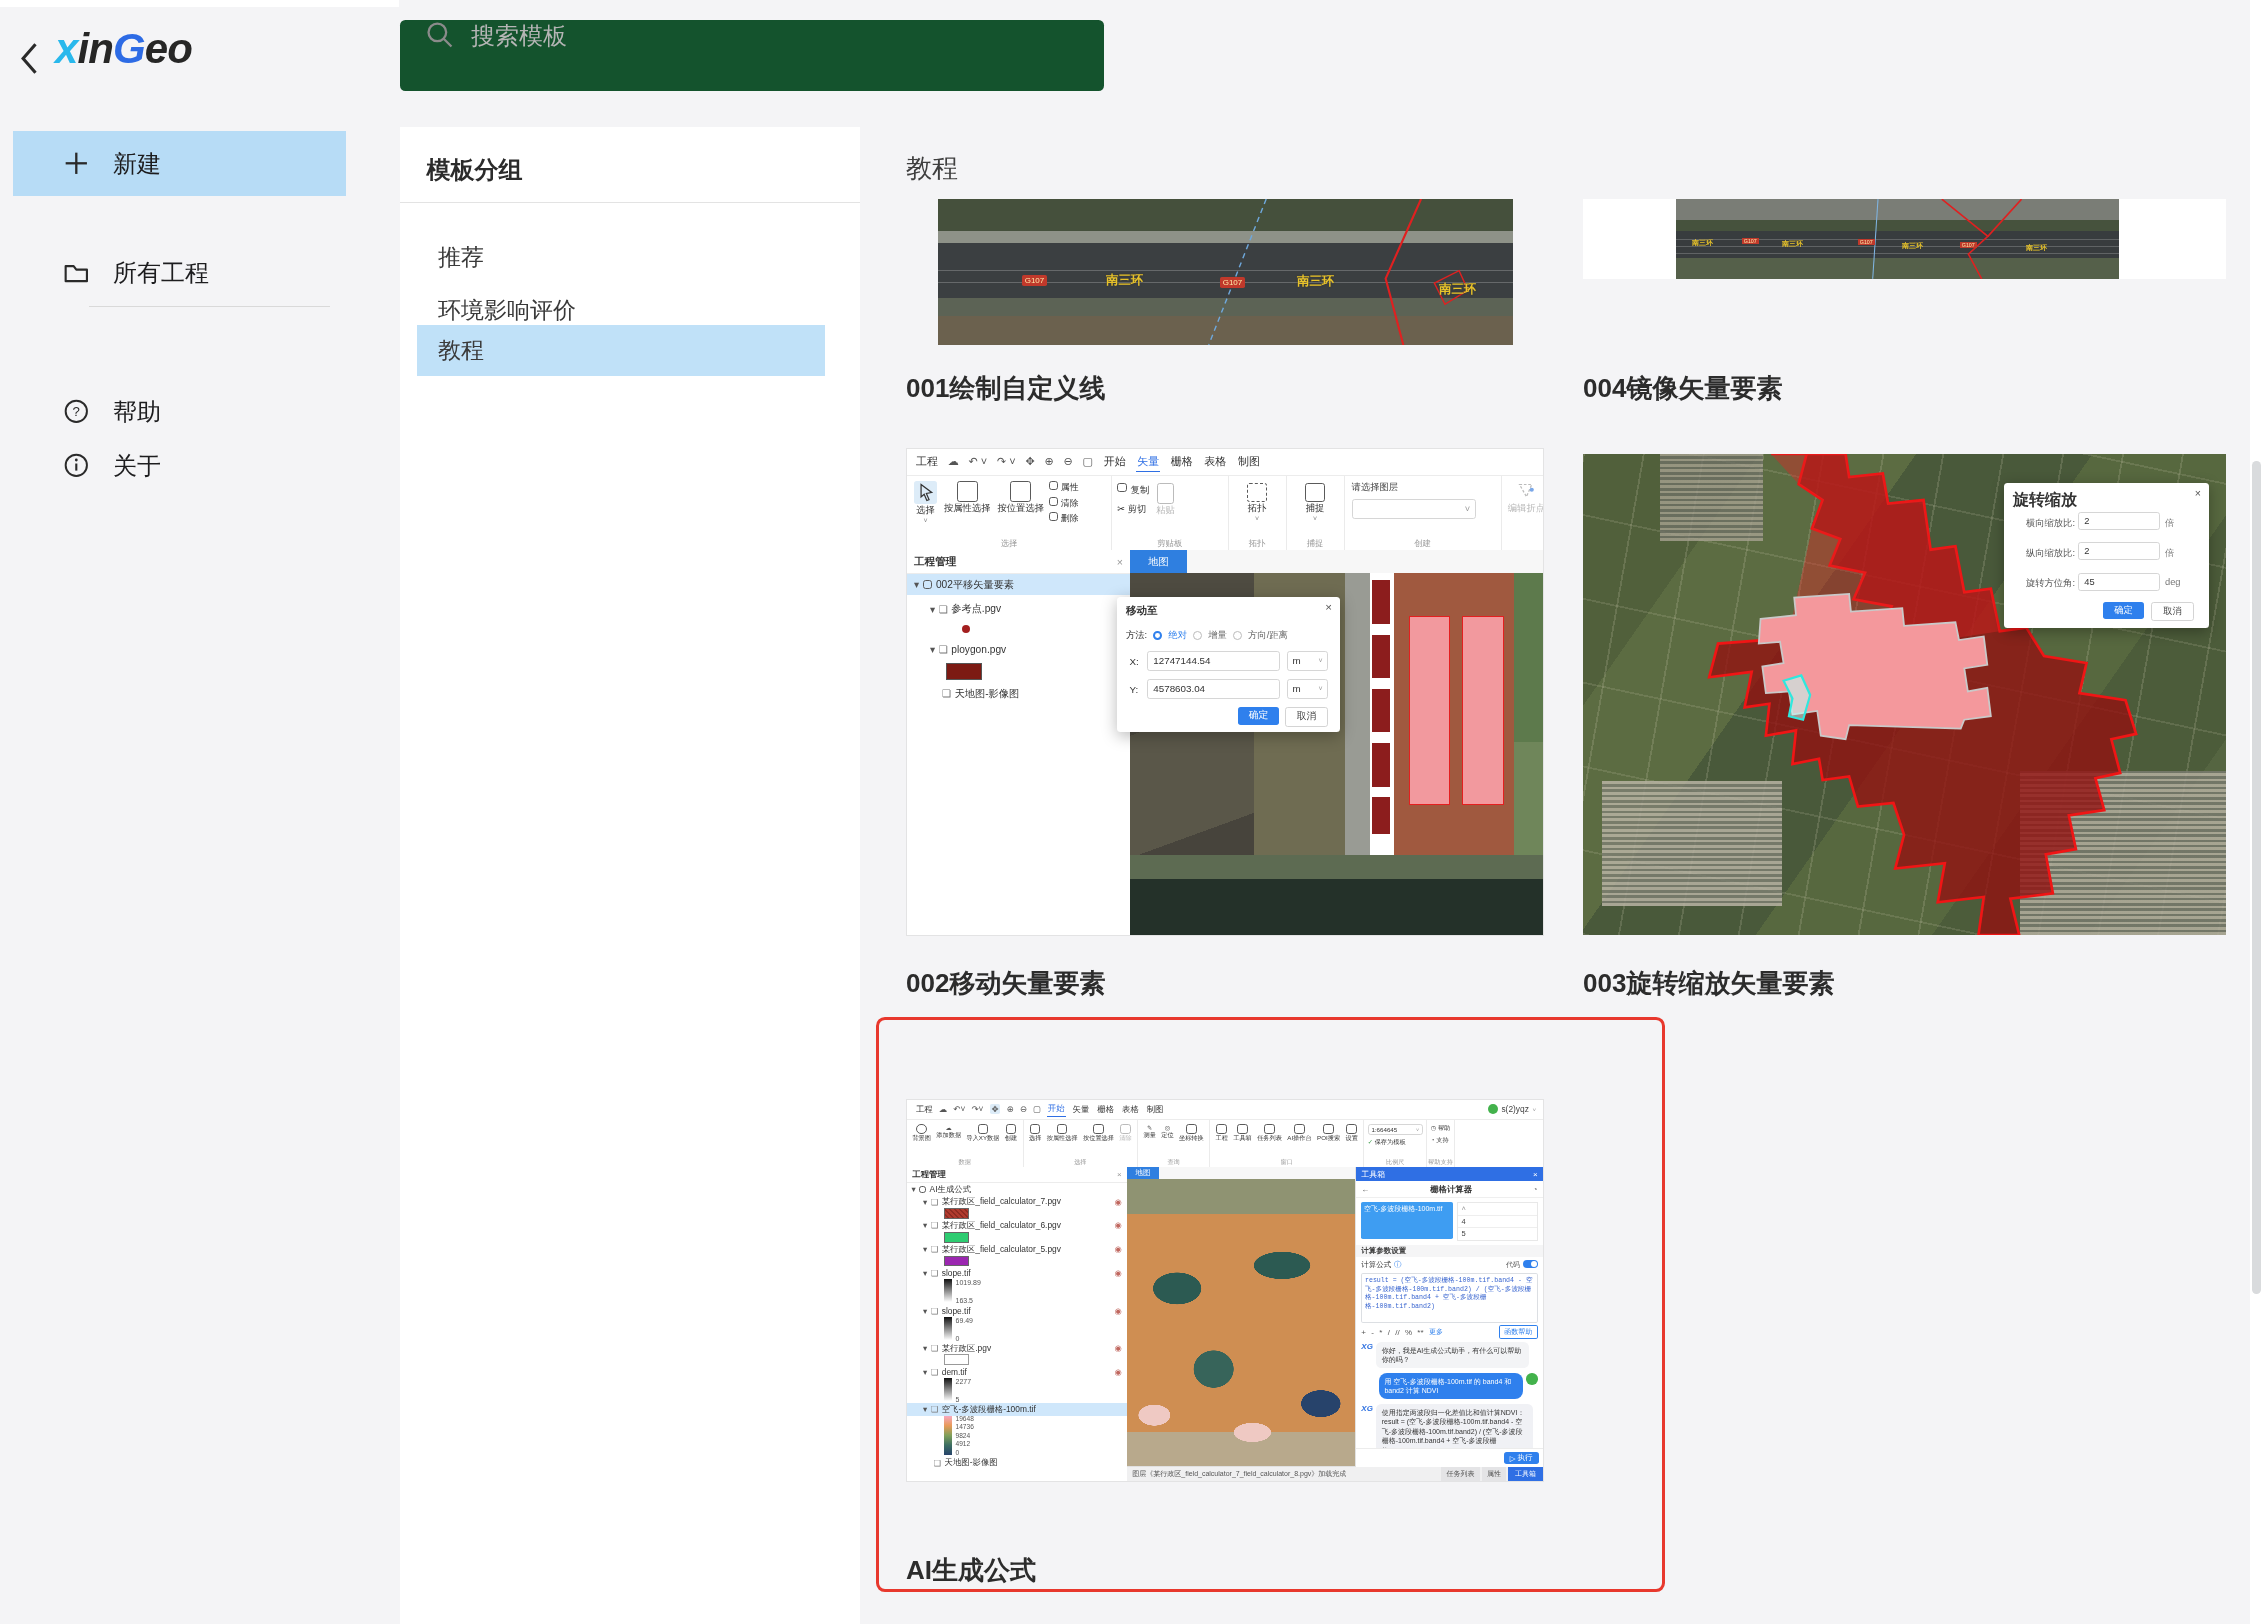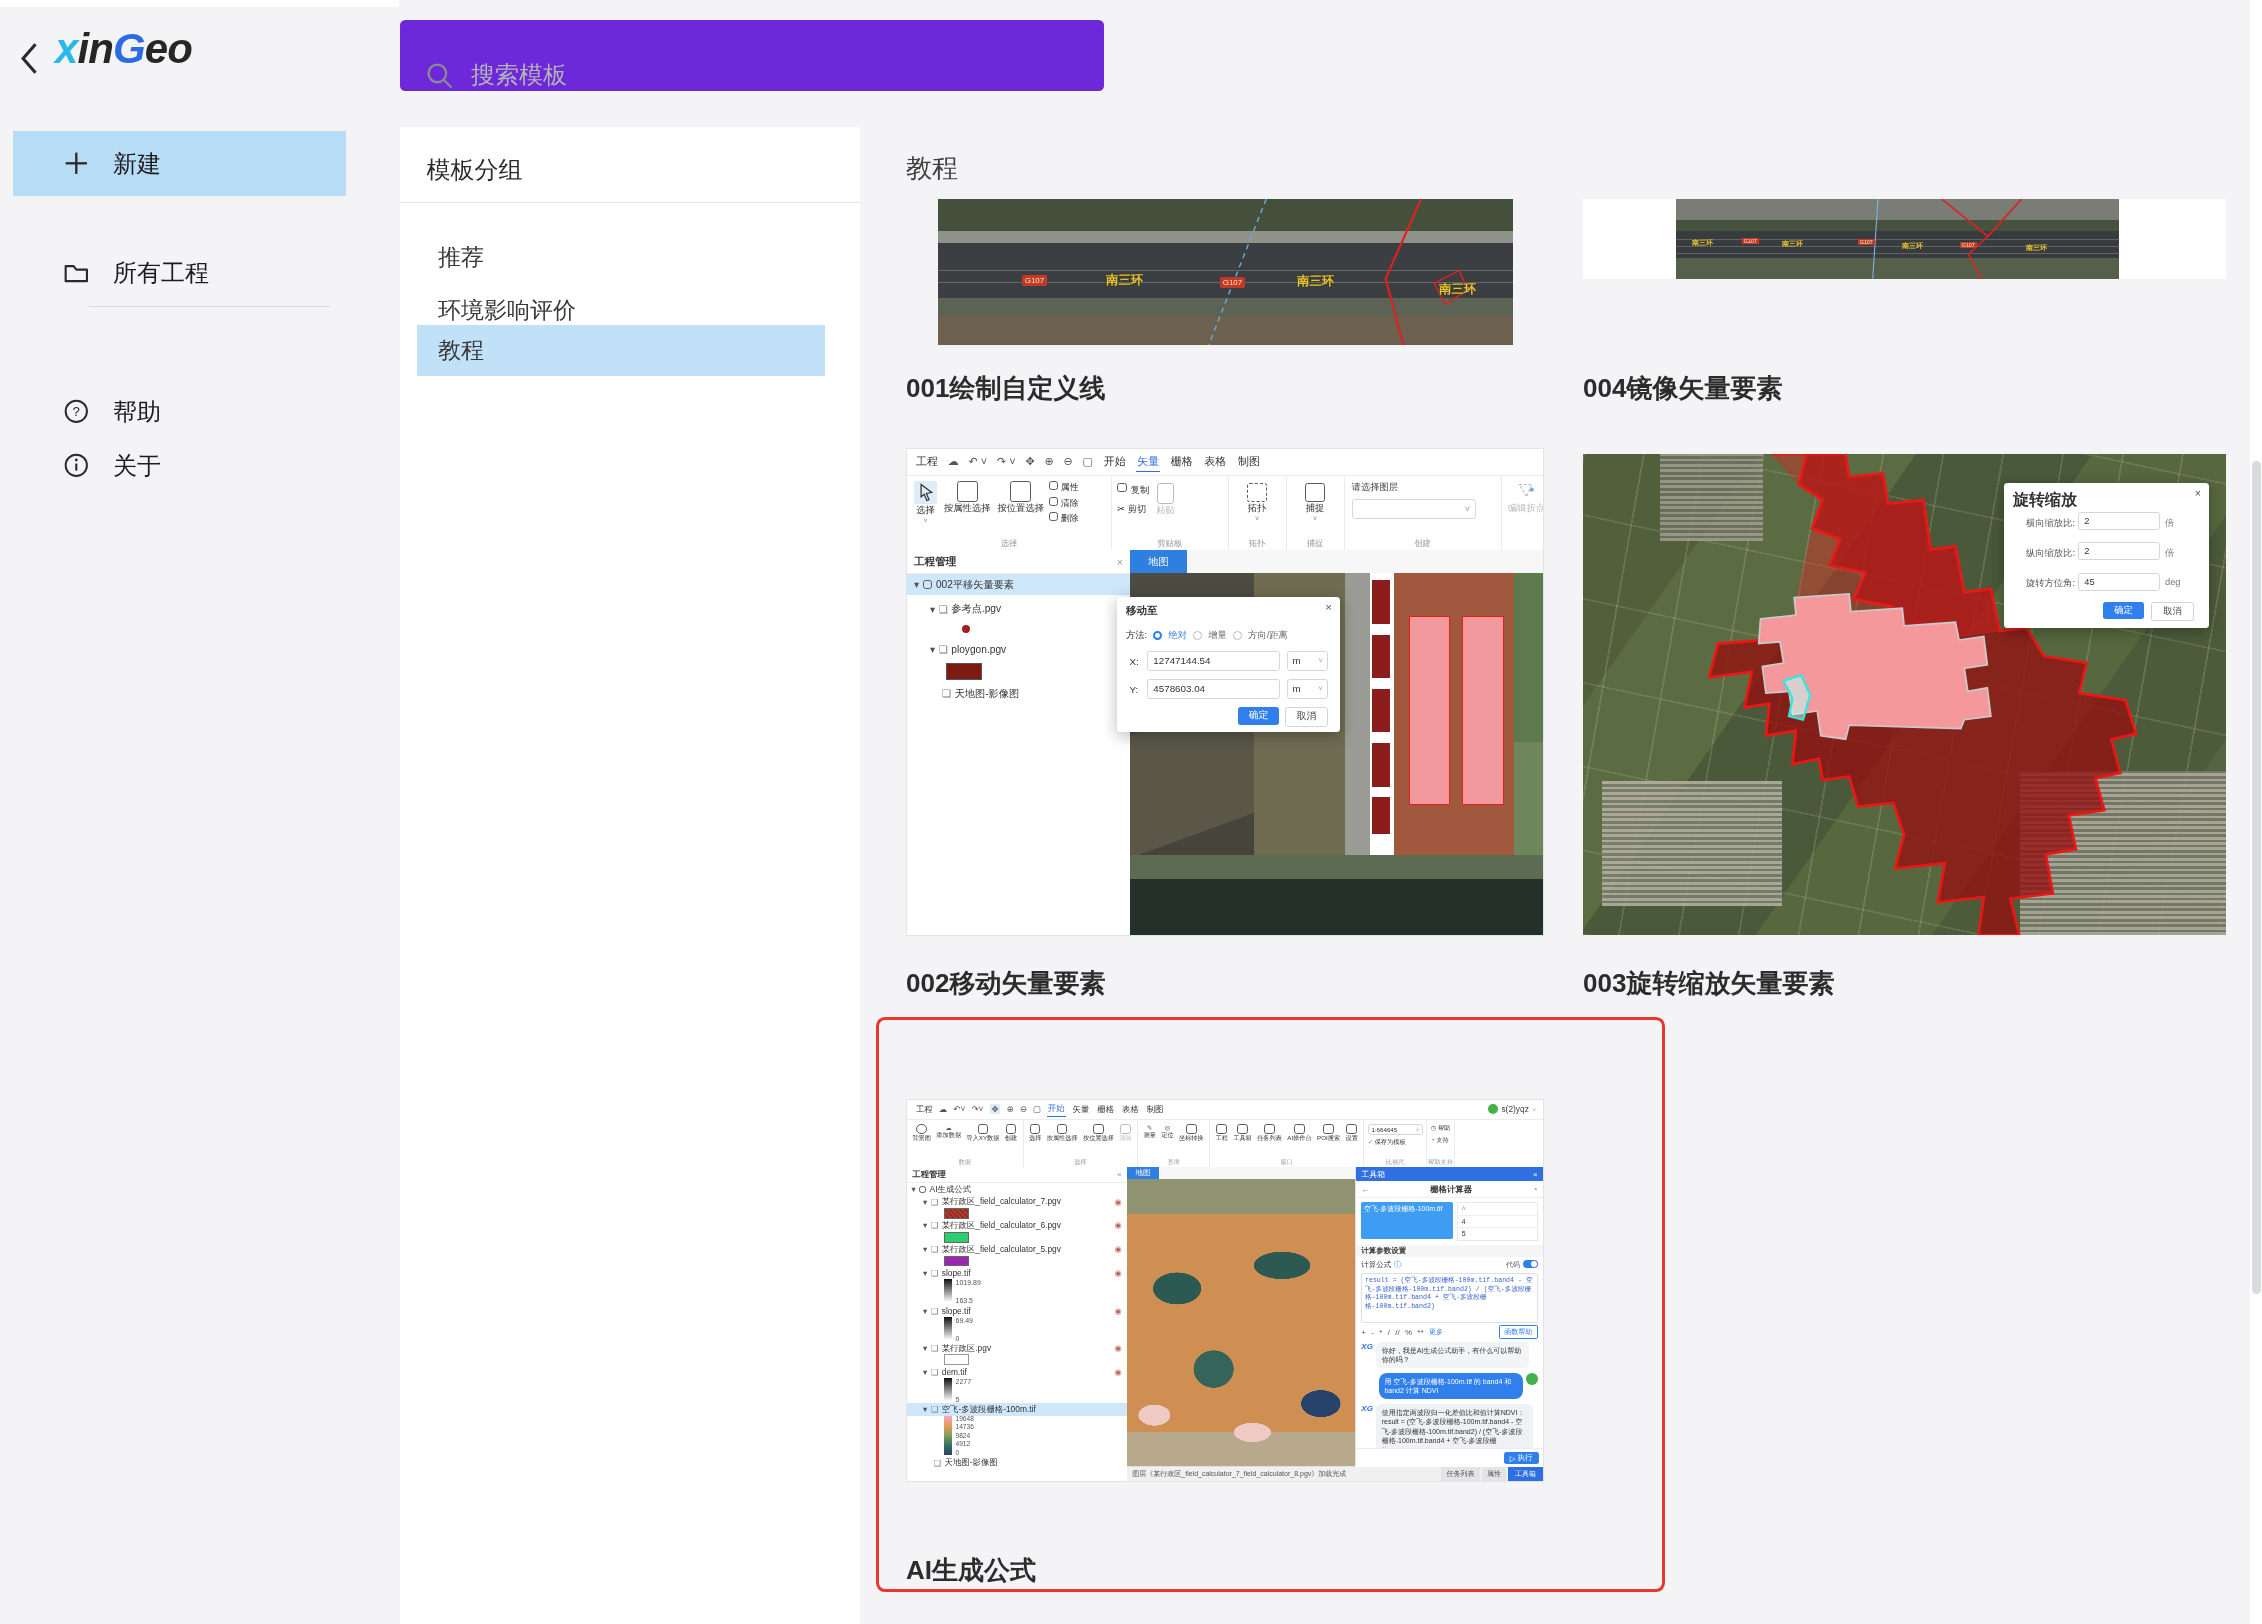--- a/index.html
+++ b/index.html
@@ -8,26 +8,26 @@
 .abs{position:absolute}
 
 .logo{position:absolute;left:55px;top:25px;font-size:42px;font-weight:900;font-style:italic;letter-spacing:-0.9px}
 .logo .c1{color:#29b8ec}.logo .c2{color:#262626}.logo .c3{color:#2d6be5}.logo .c4{color:#262626}
 .nav-item{position:absolute;left:13.3px;width:333px;height:65px;display:flex;align-items:center;
  font-size:24px;color:#1d1d1f;cursor:pointer}
 .nav-item .nico{width:26.6px;height:26.6px;margin-left:50px;margin-right:23px;flex:0 0 auto}
 .nav-item.active{background:#b7dcf6}
 .sep{position:absolute;left:89px;width:241px;height:0.9px;background:#d9d9d9}
 
-.searchbox{position:absolute;left:400px;top:19.5px;width:704px;height:71px;background:#6d28d9;border-radius:5.3px;
- display:flex;align-items:flex-end}
+.searchbox{position:absolute;left:400px;top:19.5px;width:704px;height:71px;background:#14532d;border-radius:5.3px;
+ display:flex;align-items:flex-start}
 .searchbox .ph{color:#b5b5b5;font-size:24px}
 
 .gpanel{position:absolute;left:400px;top:127px;width:460px;height:1498px;background:#fff}
-.gtitle{position:absolute;left:26.6px;top:26.6px;font-size:24px;font-weight:normal;color:#2b2b2b}
+.gtitle{position:absolute;left:26.6px;top:26.6px;font-size:24px;font-weight:bold;color:#2b2b2b}
 .gdiv{position:absolute;left:0;top:75px;width:100%;height:0.9px;background:#e3e3e3}
 .gitem{position:absolute;left:17px;width:408px;height:51px;display:flex;align-items:center;
  padding-left:21px;font-size:23px;color:#3a3a3a;cursor:pointer;box-sizing:border-box}
 .gitem.active{background:#c0e1f8}
 
 .heading{position:absolute;font-size:26px;color:#3f3f3f}
 .card-label{position:absolute;font-size:26px;font-weight:bold;color:#2c2c2c}
 
 .thumb{position:absolute;background:#fff;border:0.9px solid #e3e3e4;box-sizing:border-box;overflow:hidden}
 .mbar{position:absolute;left:0;top:0;right:0;background:#fff;border-bottom:0.9px solid #ececec;

